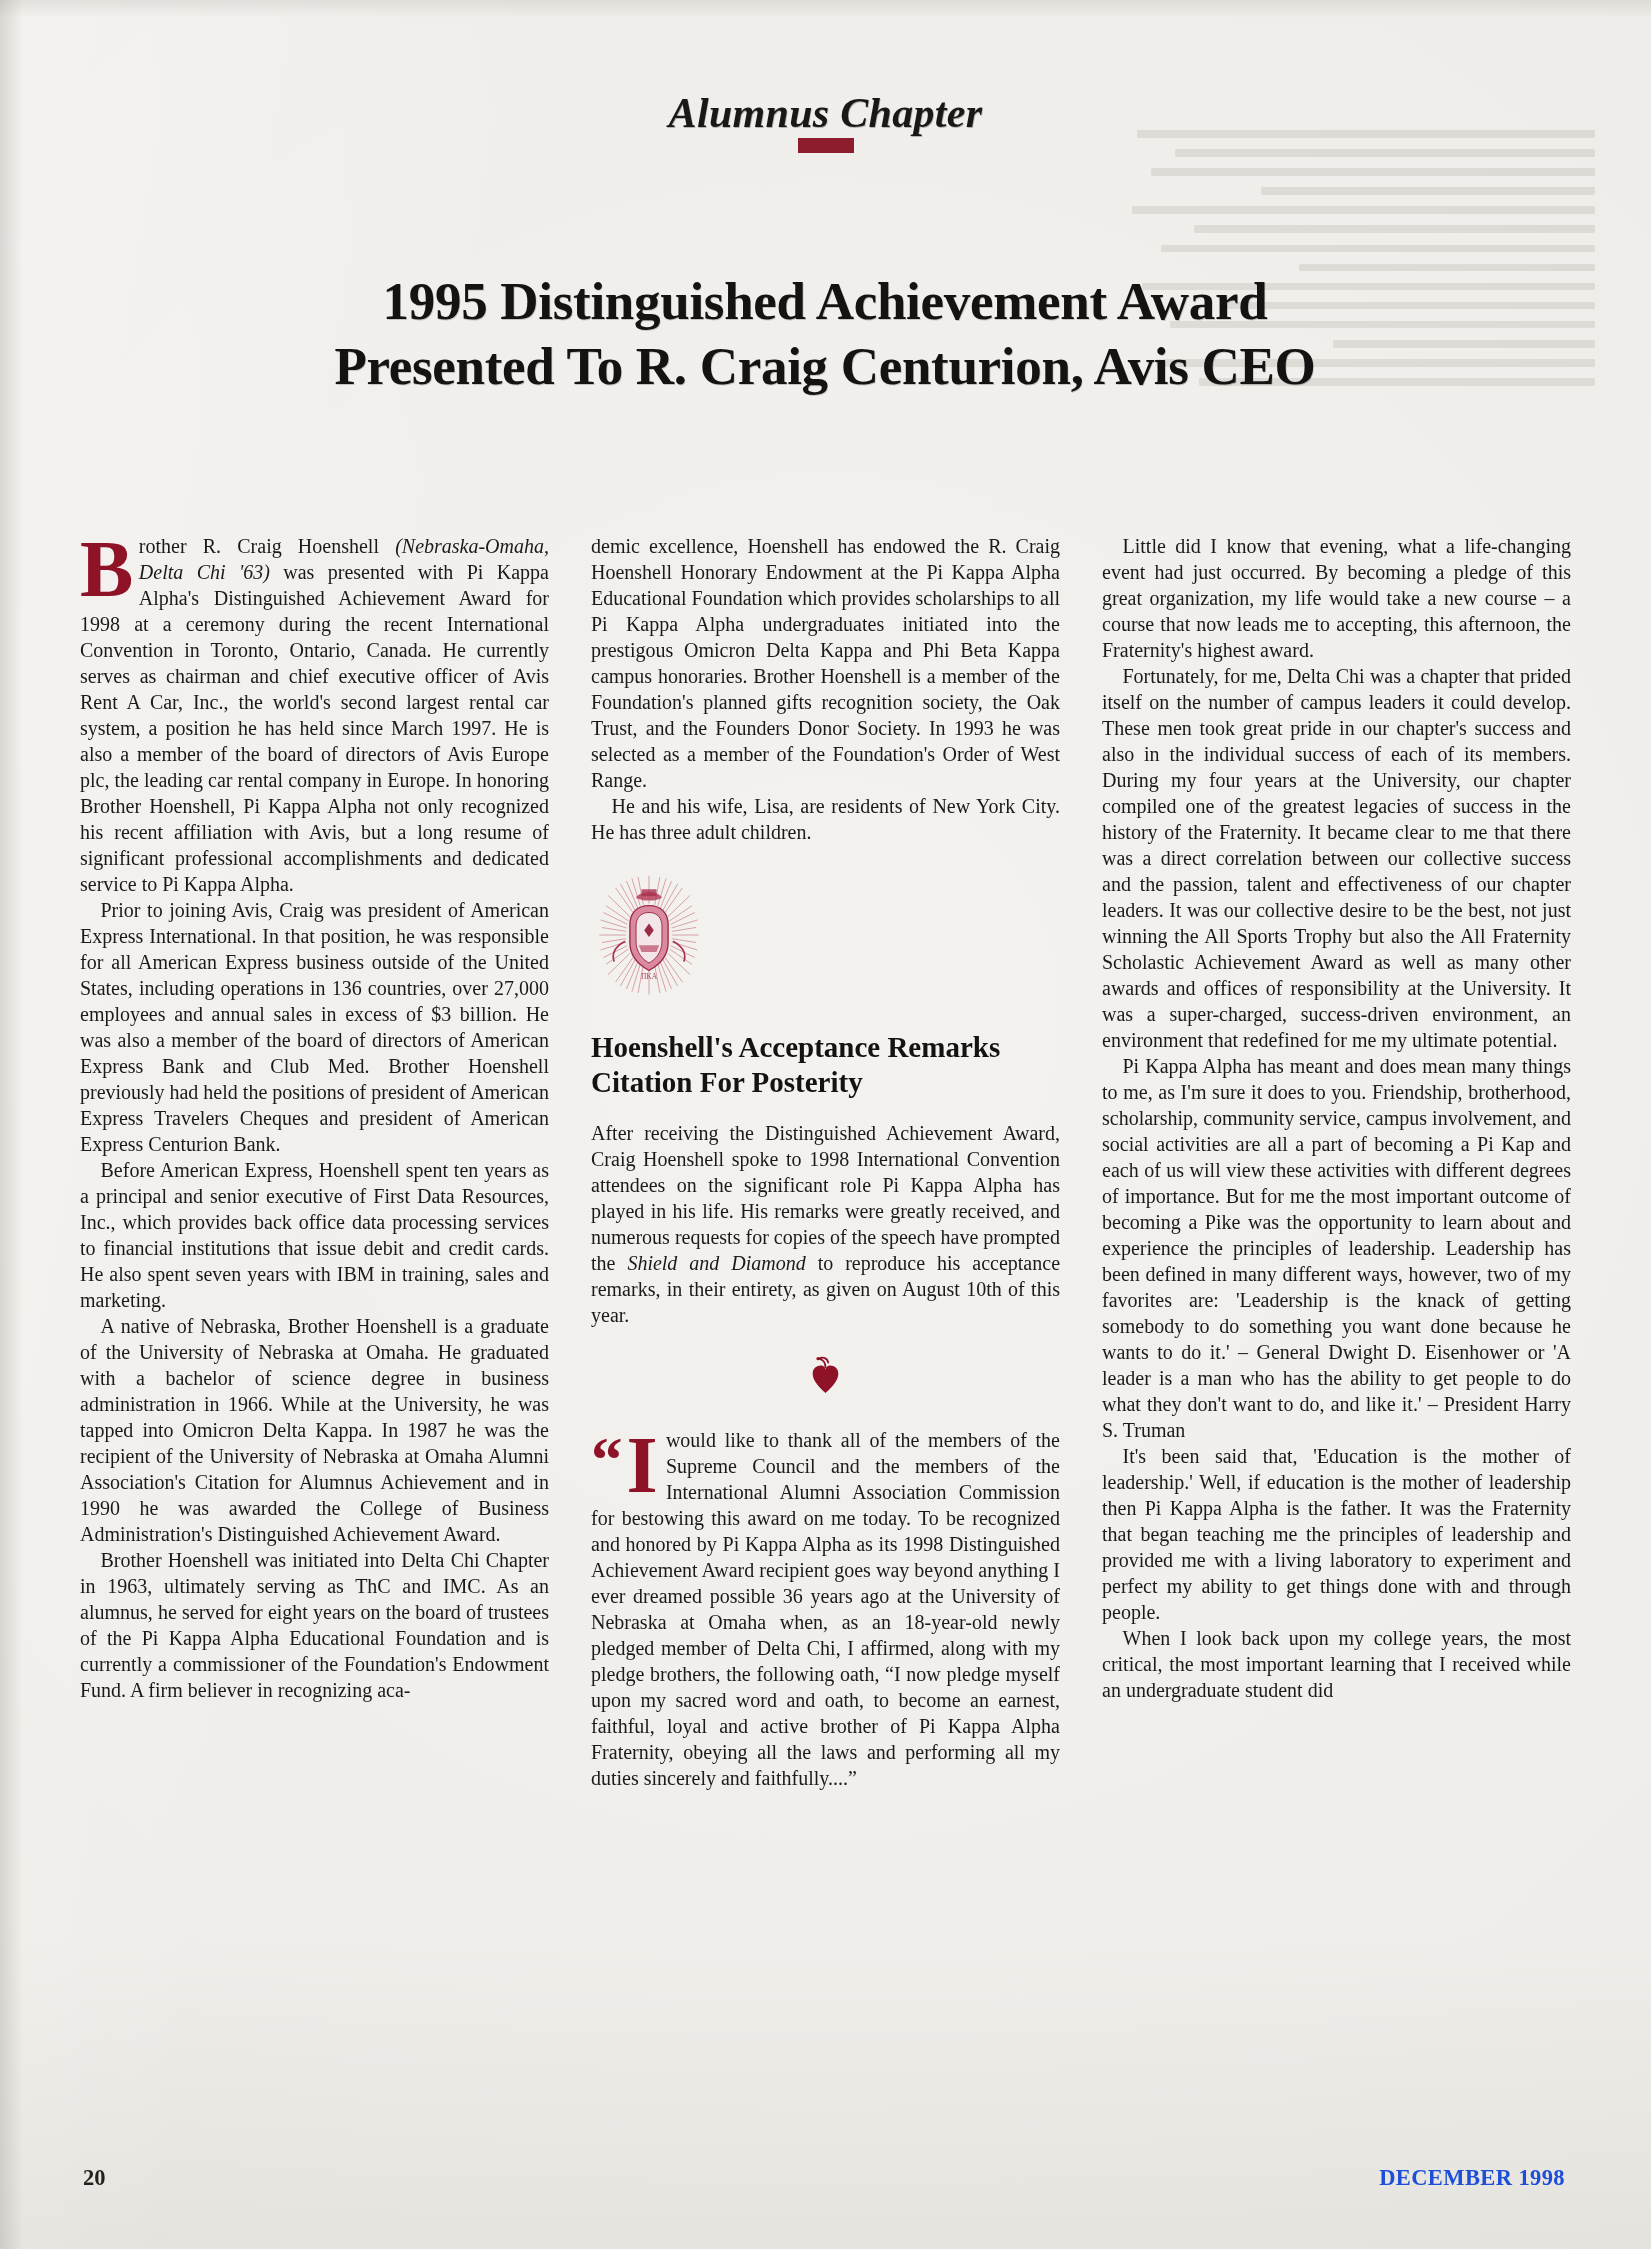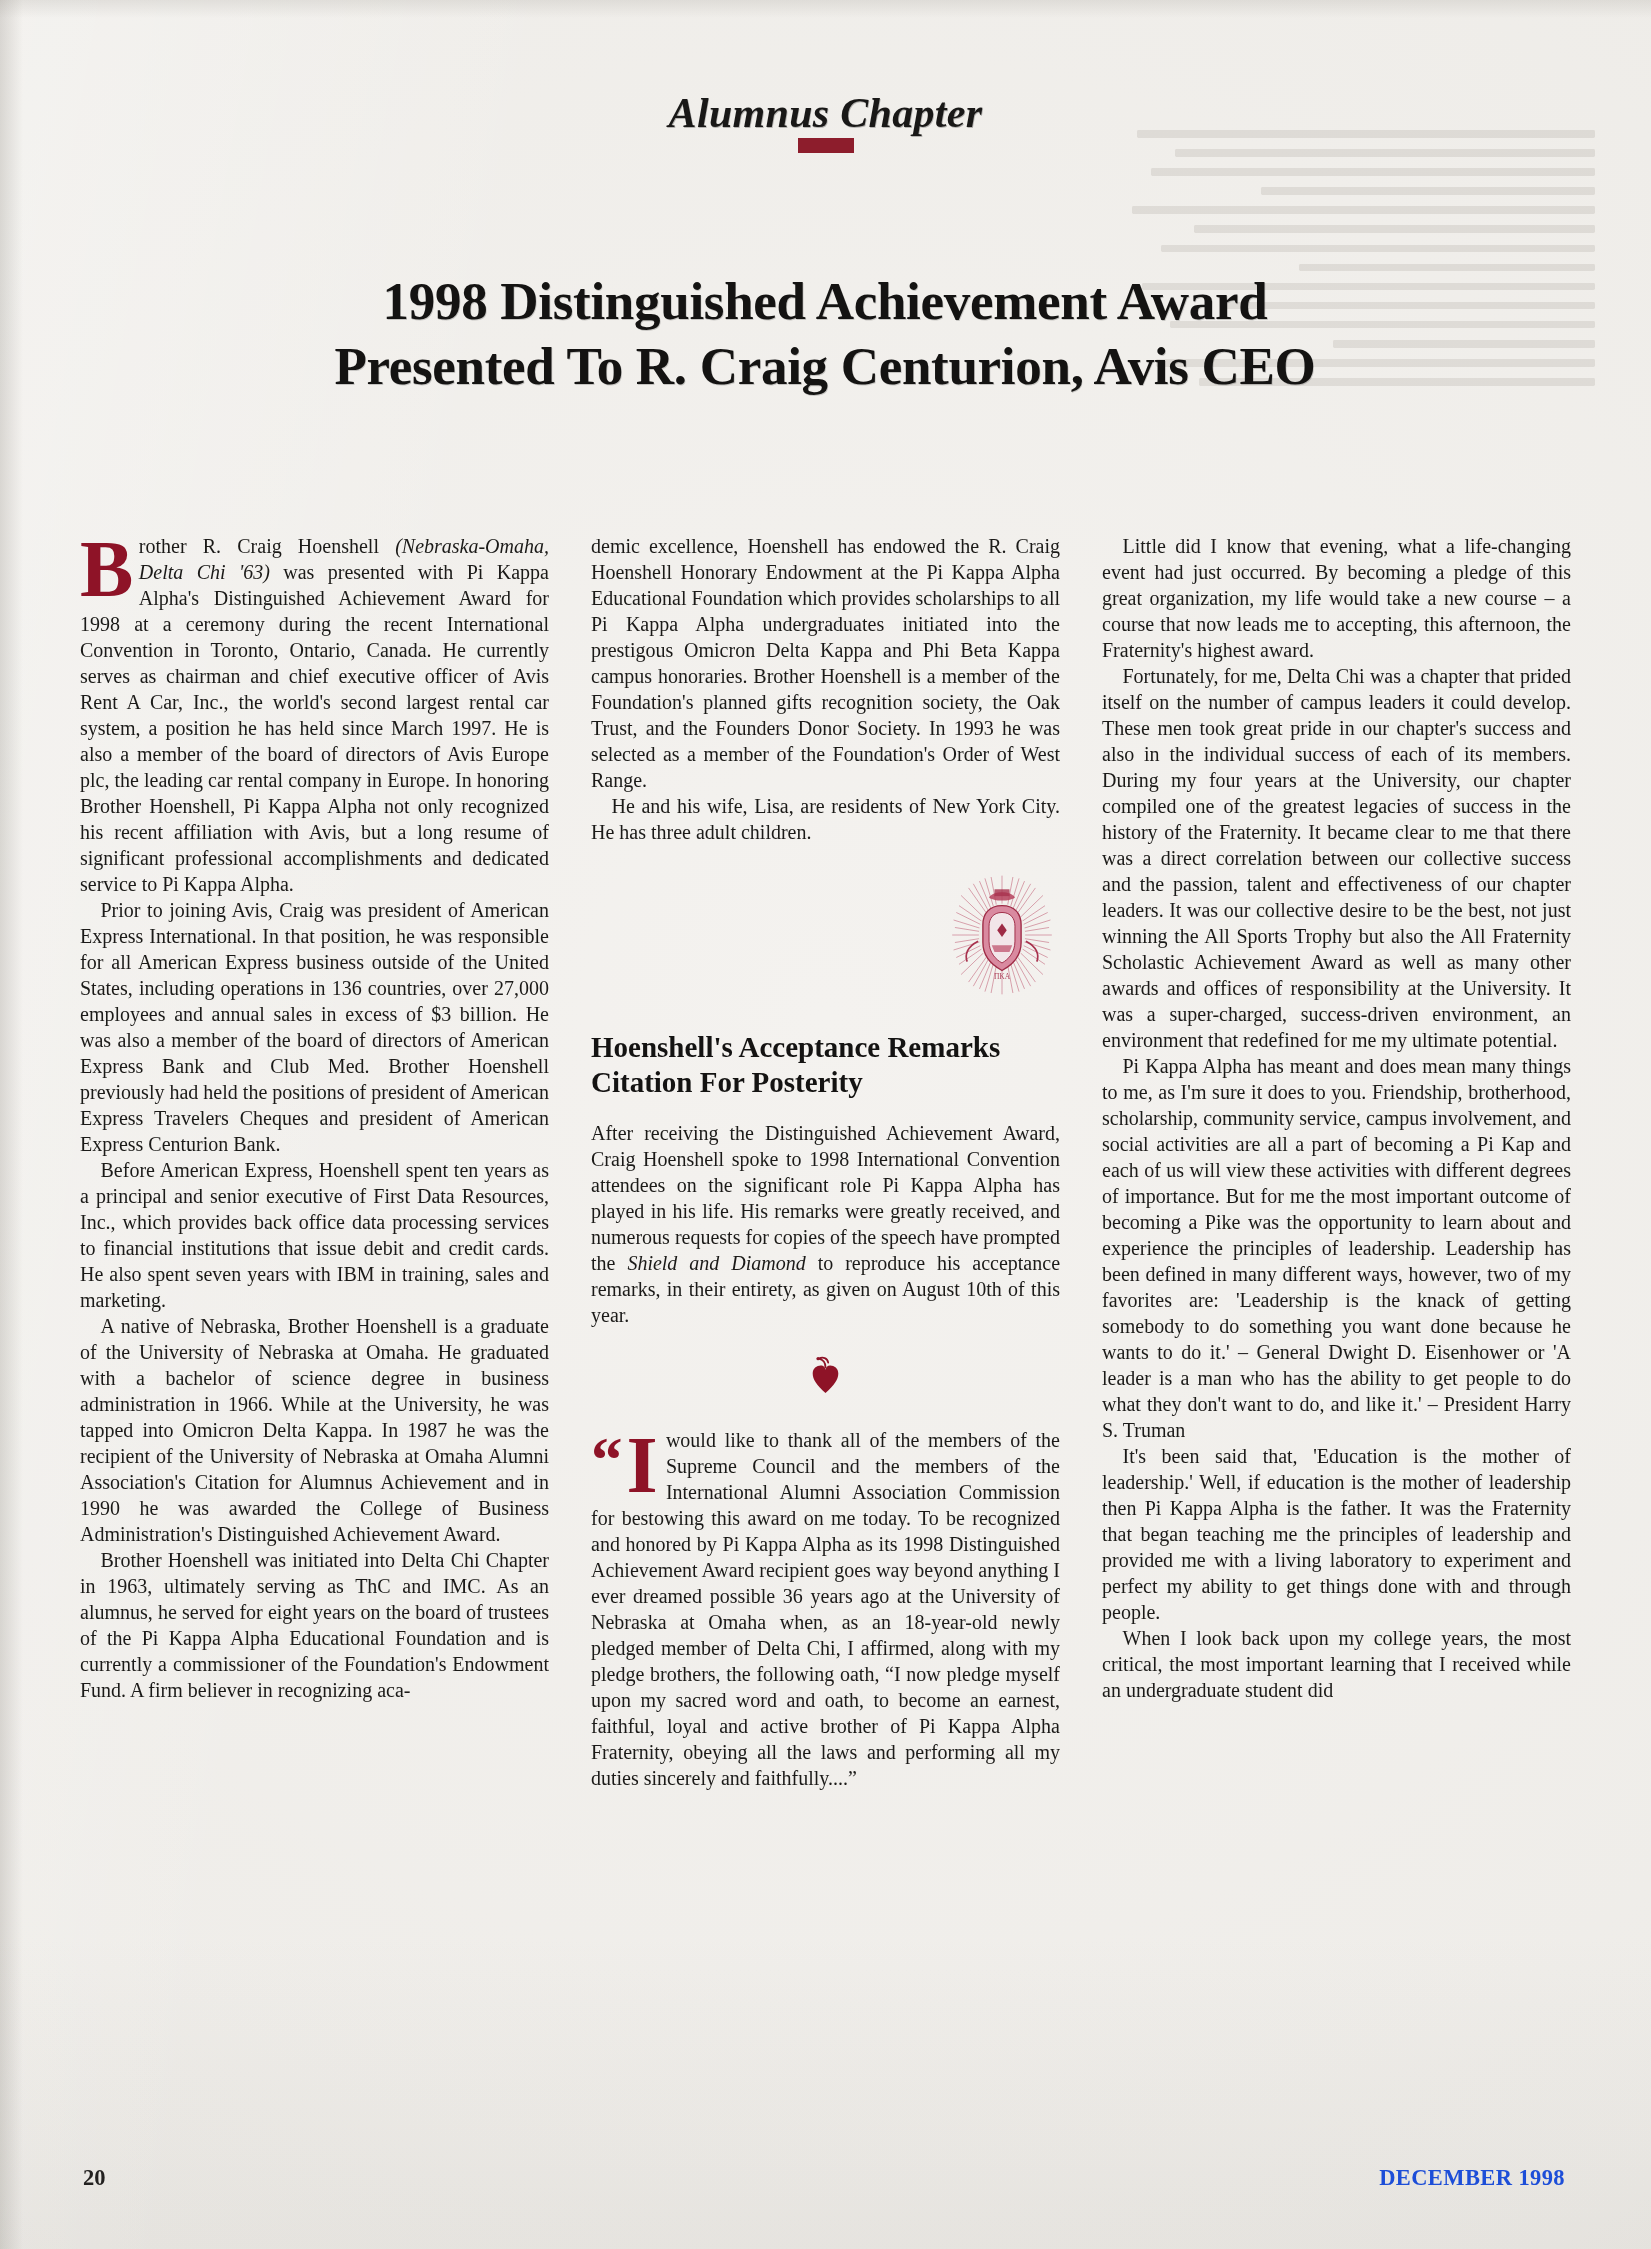--- a/index.html
+++ b/index.html
@@ -116,21 +116,21 @@
     font-size:80px;
     line-height:63px;
     padding:4.1px 5.5px 0 0;
     margin-top:1.4px;
   }
   .it{ font-style:italic; }
 
   
   .crest{
     width:100%;
-    display:flex; justify-content:flex-end;
+    display:flex; justify-content:flex-start;
     margin:24.6px 0 30px 0;
   }
 
   
   .subhead{
     font-family:"Liberation Serif", serif;
     font-weight:700;
     font-size:29px;
     line-height:35px;
     color:#141312;
@@ -208,21 +208,21 @@
 </div>
 
 <div class="page">
 
   <div class="kicker-wrap">
     <span class="kicker">Alumnus Chapter</span>
     <span class="kicker-bar"></span>
   </div>
 
   <div class="headline">
-    <span>1998 Distinguished Achievement Award</span>
+    <span>1995 Distinguished Achievement Award</span>
     <span class="l2">Presented To R. Craig Centurion, Avis CEO</span>
   </div>
 
   <div class="cols">
 
     <div class="col">
       <p class="noind"><span class="dropcap">B</span><span>rother R. Craig Hoenshell </span><span class="it">(Nebraska-Omaha, Delta Chi '63)</span><span> was presented with Pi Kappa Alpha's Distinguished Achievement Award for 1998 at a ceremony during the recent International Convention in Toronto, Ontario, Canada. He currently serves as chairman and chief executive officer of Avis Rent A Car, Inc., the world's second largest rental car system, a position he has held since March 1997. He is also a member of the board of directors of Avis Europe plc, the leading car rental company in Europe. In honoring Brother Hoenshell, Pi Kappa Alpha not only recognized his recent affiliation with Avis, but a long resume of significant professional accomplishments and dedicated service to Pi Kappa Alpha.</span></p>
       <p>Prior to joining Avis, Craig was president of American Express International. In that position, he was responsible for all American Express business outside of the United States, including operations in 136 countries, over 27,000 employees and annual sales in excess of $3 billion. He was also a member of the board of directors of American Express Bank and Club Med. Brother Hoenshell previously had held the positions of president of American Express Travelers Cheques and president of American Express Centurion Bank.</p>
       <p>Before American Express, Hoenshell spent ten years as a principal and senior executive of First Data Resources, Inc., which provides back office data processing services to financial institutions that issue debit and credit cards. He also spent seven years with IBM in training, sales and marketing.</p>
       <p>A native of Nebraska, Brother Hoenshell is a graduate of the University of Nebraska at Omaha. He graduated with a bachelor of science degree in business administration in 1966. While at the University, he was tapped into Omicron Delta Kappa. In 1987 he was the recipient of the University of Nebraska at Omaha Alumni Association's Citation for Alumnus Achievement and in 1990 he was awarded the College of Business Administration's Distinguished Achievement Award.</p>

